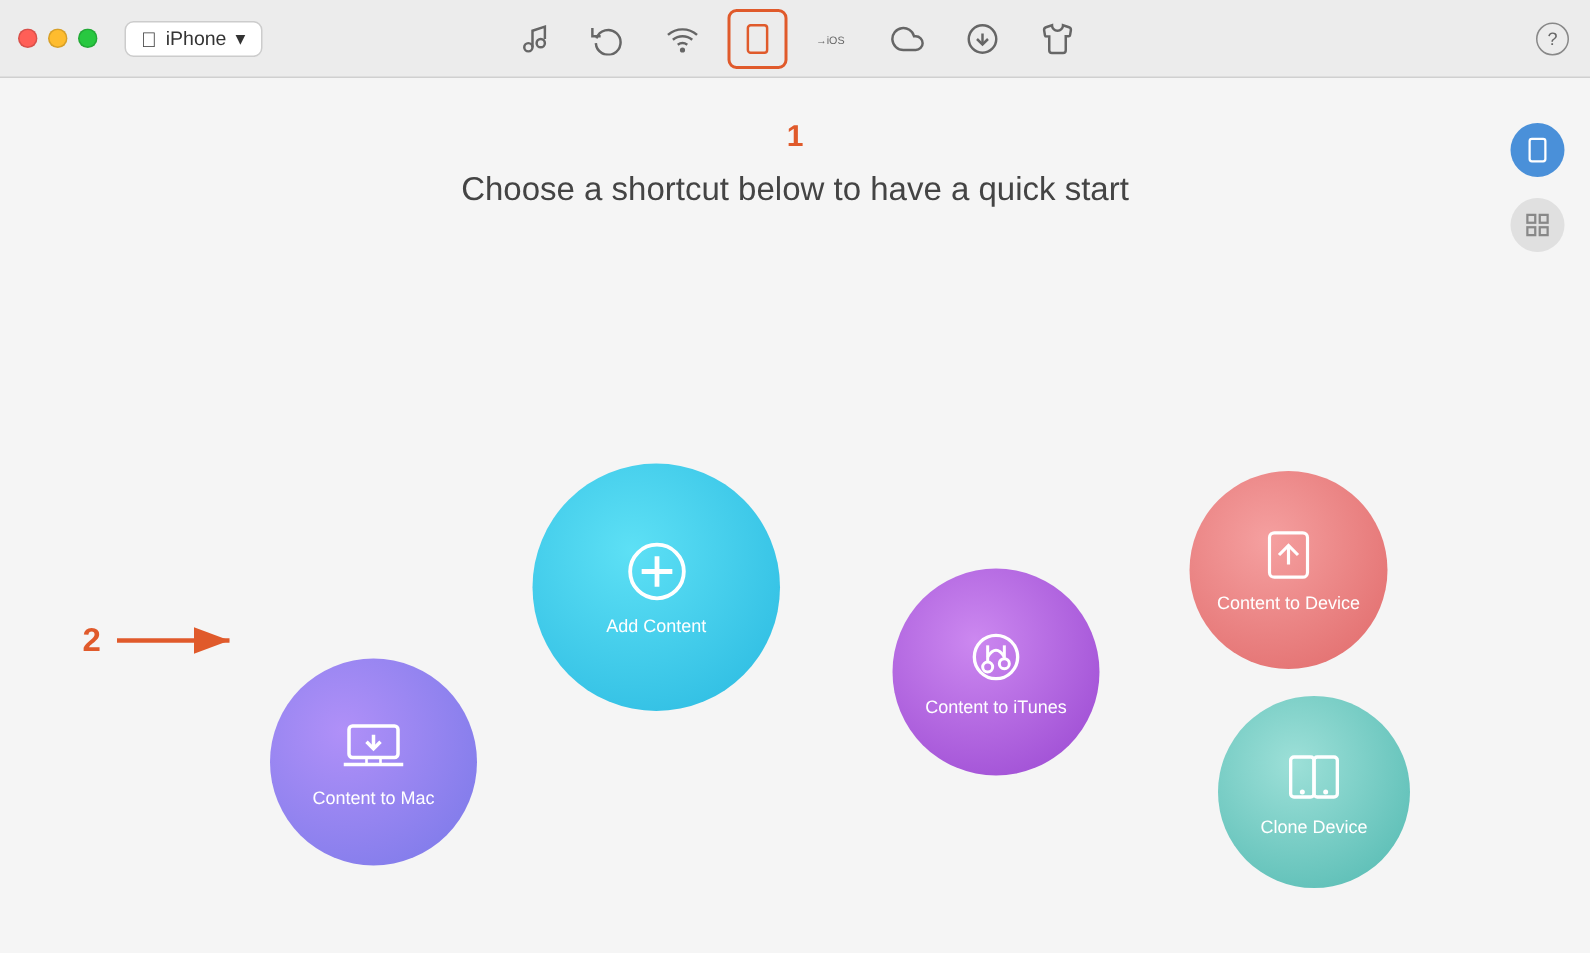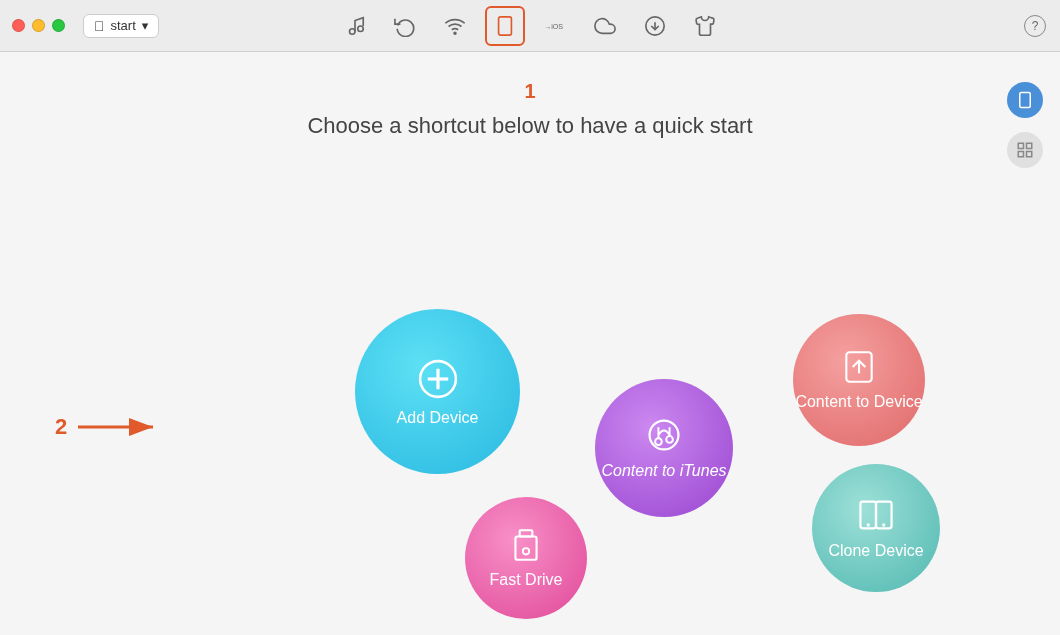--- a/index.html
+++ b/index.html
@@ -135,21 +135,21 @@
       display: flex;
       flex-direction: column;
       align-items: center;
       justify-content: center;
       cursor: pointer;
       color: white;
       text-align: center;
       gap: 6px;
     }
     .circle-btn .circle-label {
-      font-size: 16px;
+      font-size: 12px;
       font-weight: 400;
       line-height: 1.2;
     }
     .circle-btn svg {
       width: 36px;
       height: 36px;
       fill: none;
       stroke: white;
       stroke-width: 2;
     }
@@ -214,21 +214,21 @@
 
 <div class="titlebar">
   <div class="traffic-lights">
     <div class="tl-btn tl-close"></div>
     <div class="tl-btn tl-min"></div>
     <div class="tl-btn tl-max"></div>
   </div>
 
   <div class="device-selector">
     <span class="apple-icon"></span>
-    <span>start</span>
+    <span>iPhone</span>
     <span>▾</span>
   </div>
 
   <div class="toolbar-center">
 
     <div class="toolbar-btn">
       <svg viewBox="0 0 24 24" fill="none" stroke="#666" stroke-width="1.8">
         <circle cx="9" cy="18" r="3"></circle>
           <circle cx="18" cy="15" r="3"></circle>
         <path d="M12 18V6l9-3v9"></path>
@@ -308,53 +308,56 @@
       </div>
     </div>
 
 
     <div class="circle-btn" style="left:355px; top:160px; width:165px; height:165px; background: radial-gradient(circle at 40% 35%, #5de0f5, #28b8e0);">
       <svg viewBox="0 0 36 36" style="width:46px;height:46px;">
         <circle cx="18" cy="18" r="14" stroke="white" stroke-width="2" fill="none"></circle>
         <line x1="18" y1="10" x2="18" y2="26" stroke="white" stroke-width="2.5"></line>
         <line x1="10" y1="18" x2="26" y2="18" stroke="white" stroke-width="2.5"></line>
       </svg>
-      <span class="circle-label">Add Device</span>
-    </div>
-
-    <div class="circle-btn" style="left:595px; top:230px; width:138px; height:138px; background: radial-gradient(circle at 40% 35%, #cc88f0, #9845d0); font-style: italic;">
+      <span class="circle-label">Add Content</span>
+    </div>
+
+    <div class="circle-btn" style="left:595px; top:230px; width:138px; height:138px; background: radial-gradient(circle at 40% 35%, #cc88f0, #9845d0);">
       <svg viewBox="0 0 36 36" style="width:40px;height:40px;">
         <circle cx="18" cy="18" r="13" stroke="white" stroke-width="2" fill="none"></circle>
         <path d="M13 18 Q18 10 23 18" stroke="white" stroke-width="1.8" fill="none"></path>
         <circle cx="23" cy="22" r="3" stroke="white" stroke-width="1.8" fill="none"></circle>
         <circle cx="13" cy="24" r="3" stroke="white" stroke-width="1.8" fill="none"></circle>
         <line x1="13" y1="21" x2="13" y2="11" stroke="white" stroke-width="1.8"></line>
         <line x1="23" y1="19" x2="23" y2="11" stroke="white" stroke-width="1.8"></line>
       </svg>
       <span class="circle-label">Content to iTunes</span>
     </div>
 
     <div class="circle-btn" style="left:793px; top:165px; width:132px; height:132px; background: radial-gradient(circle at 40% 35%, #f5a0a0, #e06868);">
       <svg viewBox="0 0 36 36" style="width:38px;height:38px;">
         <rect x="6" y="4" width="24" height="28" rx="3" stroke="white" stroke-width="2" fill="none"></rect>
         <path d="M12 18 l6-6 l6 6" stroke="white" stroke-width="2" fill="none"></path>
         <line x1="18" y1="12" x2="18" y2="24" stroke="white" stroke-width="2"></line>
       </svg>
       <span class="circle-label">Content to Device</span>
     </div>
 
-
-    <div class="circle-btn" style="left:465px; top:348px; width:122px; height:122px; background: radial-gradient(circle at 40% 35%, #f890c8, #e04898);">
-      <svg viewBox="0 0 36 36" style="width:38px;height:38px;">
-        <rect x="12" y="4" width="12" height="6" rx="1" stroke="white" stroke-width="2" fill="none"></rect>
-        <rect x="8" y="10" width="20" height="22" rx="2" stroke="white" stroke-width="2" fill="none"></rect>
-        <circle cx="18" cy="24" r="3" stroke="white" stroke-width="1.8" fill="none"></circle>
-      </svg>
-      <span class="circle-label">Fast Drive</span>
-    </div>
+    <div class="circle-btn" style="left:180px; top:290px; width:138px; height:138px; background: radial-gradient(circle at 35% 35%, #b090f8, #7878e8);">
+      <svg viewBox="0 0 36 36" style="width:42px;height:42px;">
+        <rect x="4" y="6" width="28" height="18" rx="2" stroke="white" stroke-width="2" fill="none"></rect>
+        <line x1="1" y1="28" x2="35" y2="28" stroke="white" stroke-width="2"></line>
+        <line x1="14" y1="24" x2="14" y2="28" stroke="white" stroke-width="1.5"></line>
+        <line x1="22" y1="24" x2="22" y2="28" stroke="white" stroke-width="1.5"></line>
+        <path d="M14 15 l4 4 l4-4" stroke="white" stroke-width="2" fill="none"></path>
+        <line x1="18" y1="11" x2="18" y2="19" stroke="white" stroke-width="2"></line>
+      </svg>
+      <span class="circle-label">Content to Mac</span>
+    </div>
+
 
     <div class="circle-btn" style="left:812px; top:315px; width:128px; height:128px; background: radial-gradient(circle at 40% 35%, #9de0d8, #50b8b0); justify-content: center;">
       <svg viewBox="0 0 36 36" style="width:40px;height:40px;">
         <rect x="4" y="6" width="14" height="24" rx="2" stroke="white" stroke-width="2" fill="none"></rect>
         <rect x="18" y="6" width="14" height="24" rx="2" stroke="white" stroke-width="2" fill="none"></rect>
         <line x1="11" y1="27" x2="11" y2="27" stroke="white" stroke-width="3" stroke-linecap="round"></line>
         <line x1="25" y1="27" x2="25" y2="27" stroke="white" stroke-width="3" stroke-linecap="round"></line>
       </svg>
       <span class="circle-label">Clone Device</span>
     </div>

